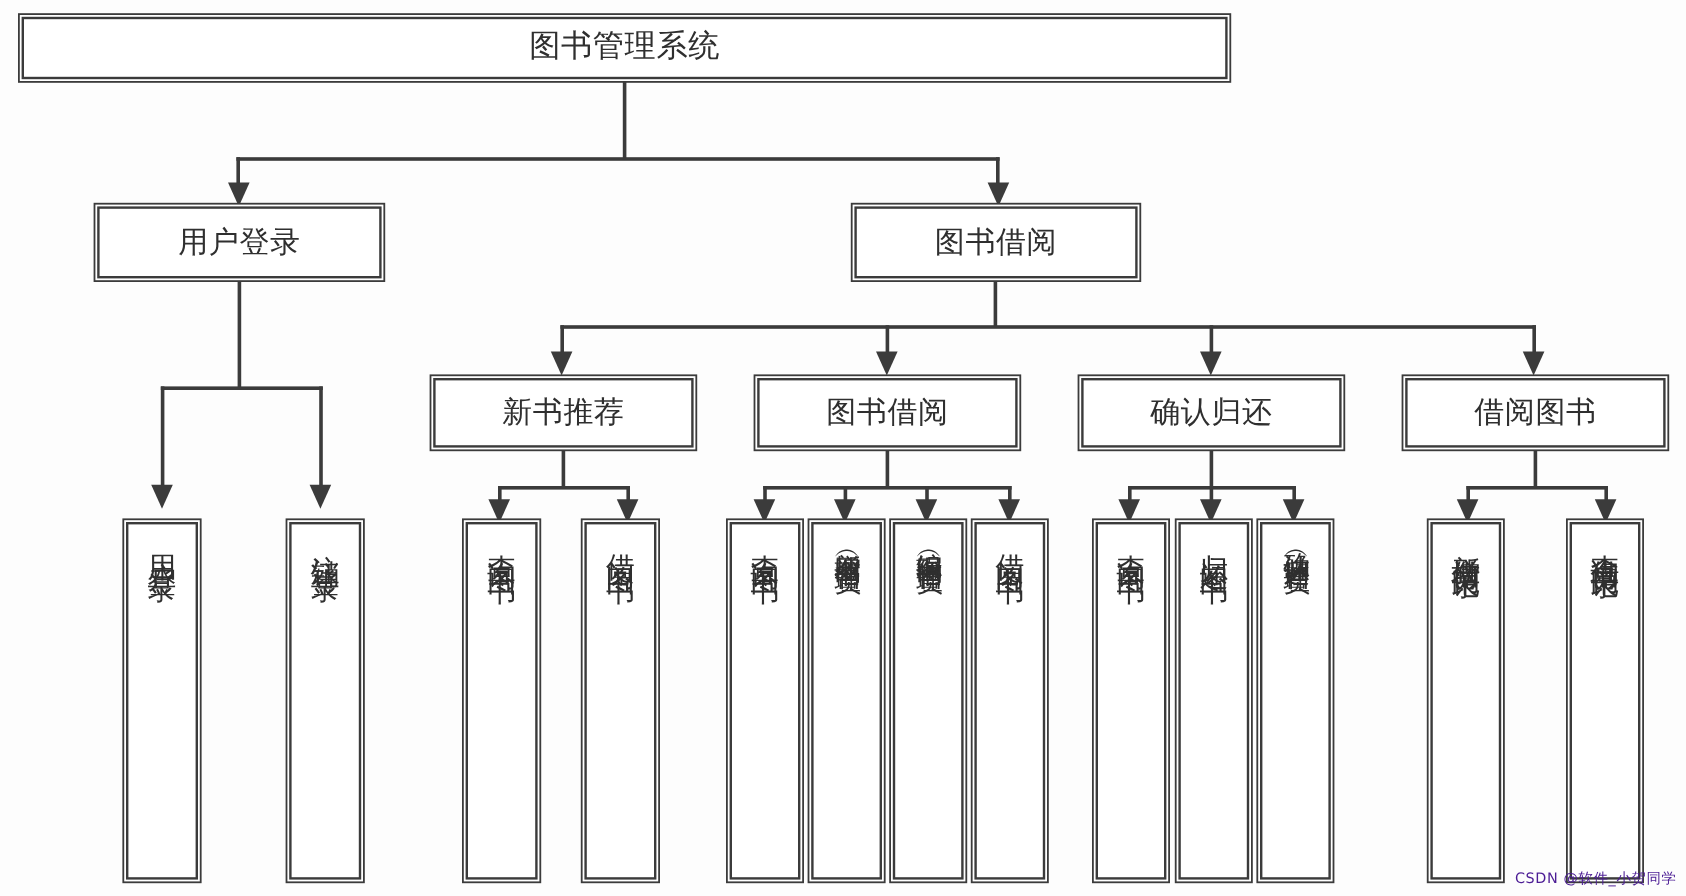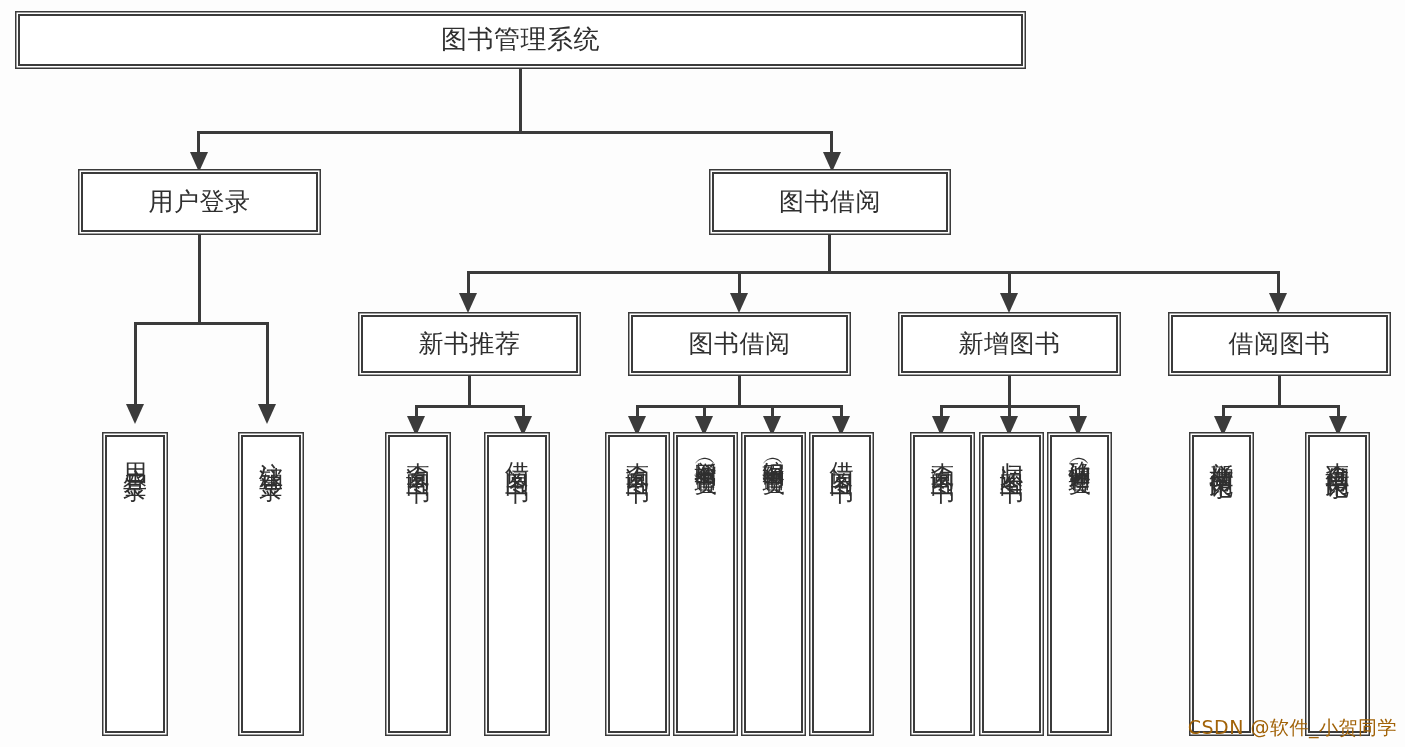--- a/index.html
+++ b/index.html
@@ -88,22 +88,22 @@
     border-right: 9px solid transparent;
     border-top: 20px solid #3b3b3b;
     z-index: 2;
   }
 
   
   #watermark {
     position: absolute;
     right: 8px;
     bottom: 6px;
-    font-size: 19px;
-    color: #a16207;
+    font-size: 12px;
+    color: #4c1d95;
     letter-spacing: 0.5px;
     white-space: nowrap;
     z-index: 5;
     font-family: "DejaVu Sans", "Liberation Sans", sans-serif;
   }
 </style>
 </head>
 <body>
 
 <div id="canvas">
@@ -147,21 +147,21 @@
   <div class="arrow" style="left:1000px; top:293px;"></div>
   <div class="arrow" style="left:1269px; top:293px;"></div>
 
   <div class="node h" style="left:361px; top:315px; width:217px; height:58px;">
     <span class="label">新书推荐</span>
   </div>
   <div class="node h" style="left:631px; top:315px; width:217px; height:58px;">
     <span class="label">图书借阅</span>
   </div>
   <div class="node h" style="left:901px; top:315px; width:217px; height:58px;">
-    <span class="label">新增图书</span>
+    <span class="label">确认归还</span>
   </div>
   <div class="node h" style="left:1171px; top:315px; width:217px; height:58px;">
     <span class="label">借阅图书</span>
   </div>
 
   <div class="seg v" style="left:468px; top:373px; width:3px; height:33px;"></div>
   <div class="seg h" style="left:415px; top:405px; width:110px; height:3px;"></div>
   <div class="seg v" style="left:415px; top:405px; width:3px; height:14px;"></div>
   <div class="seg v" style="left:522px; top:405px; width:3px; height:14px;"></div>
   <div class="arrow" style="left:407px; top:416px;"></div>

